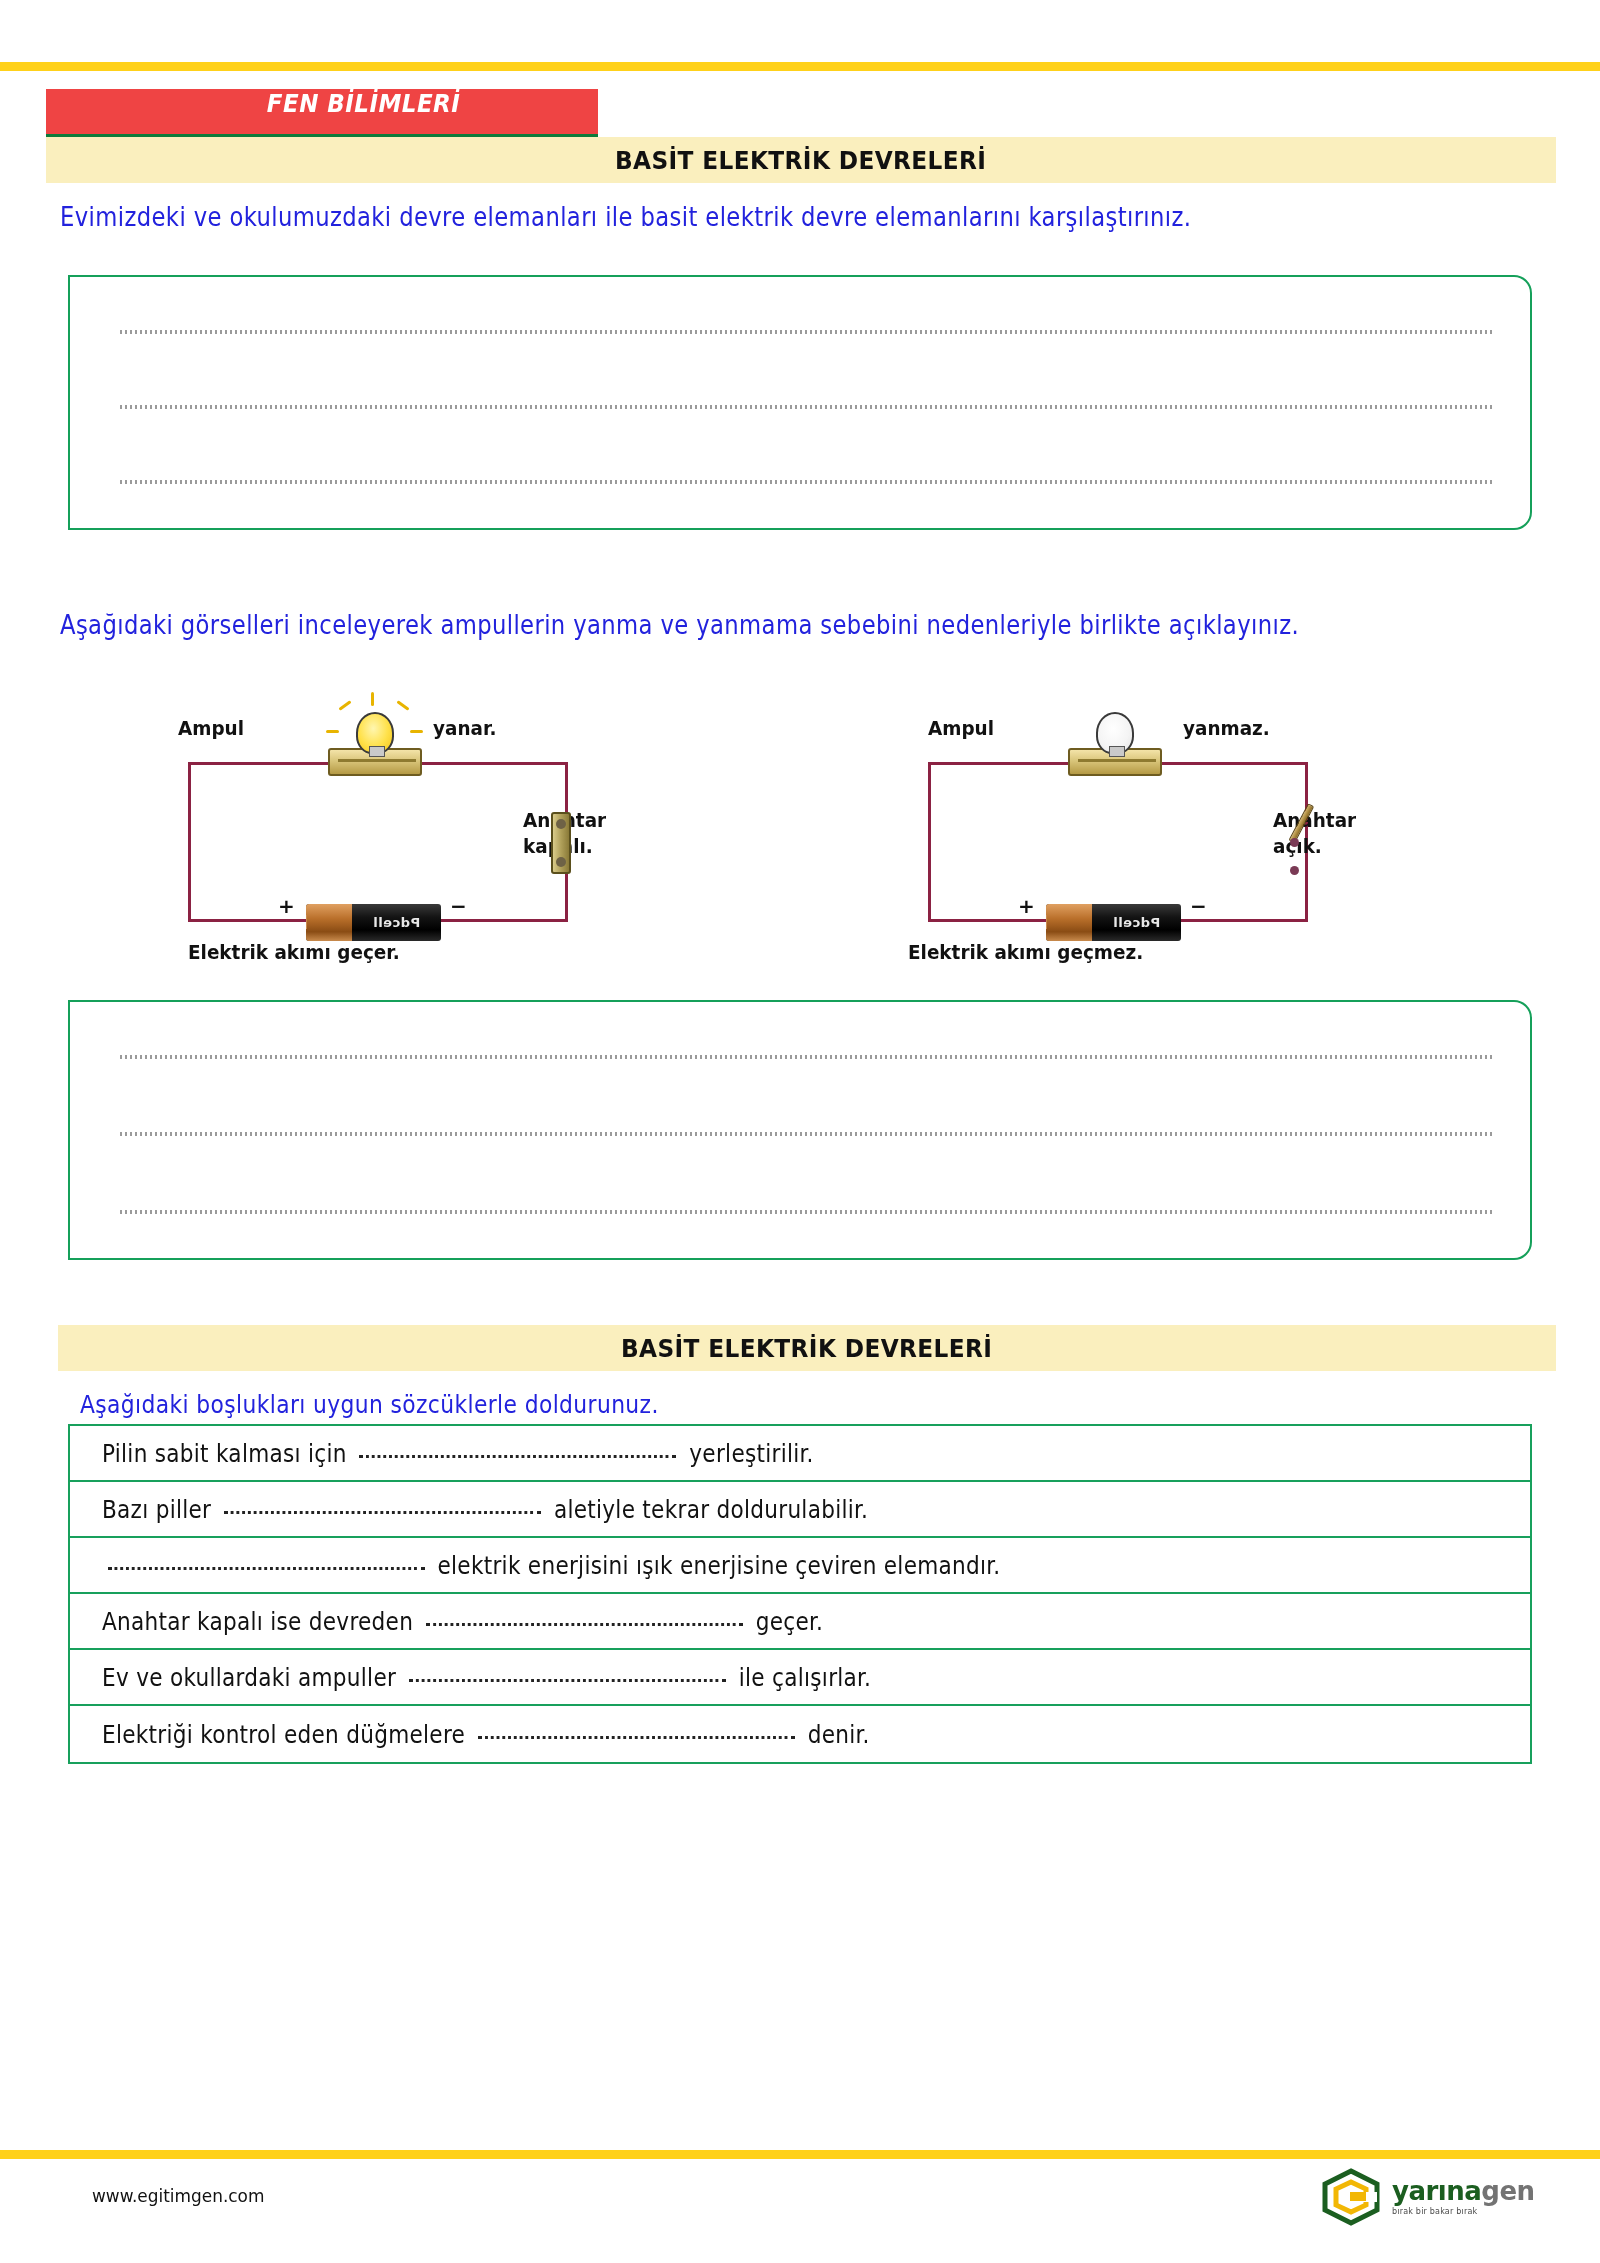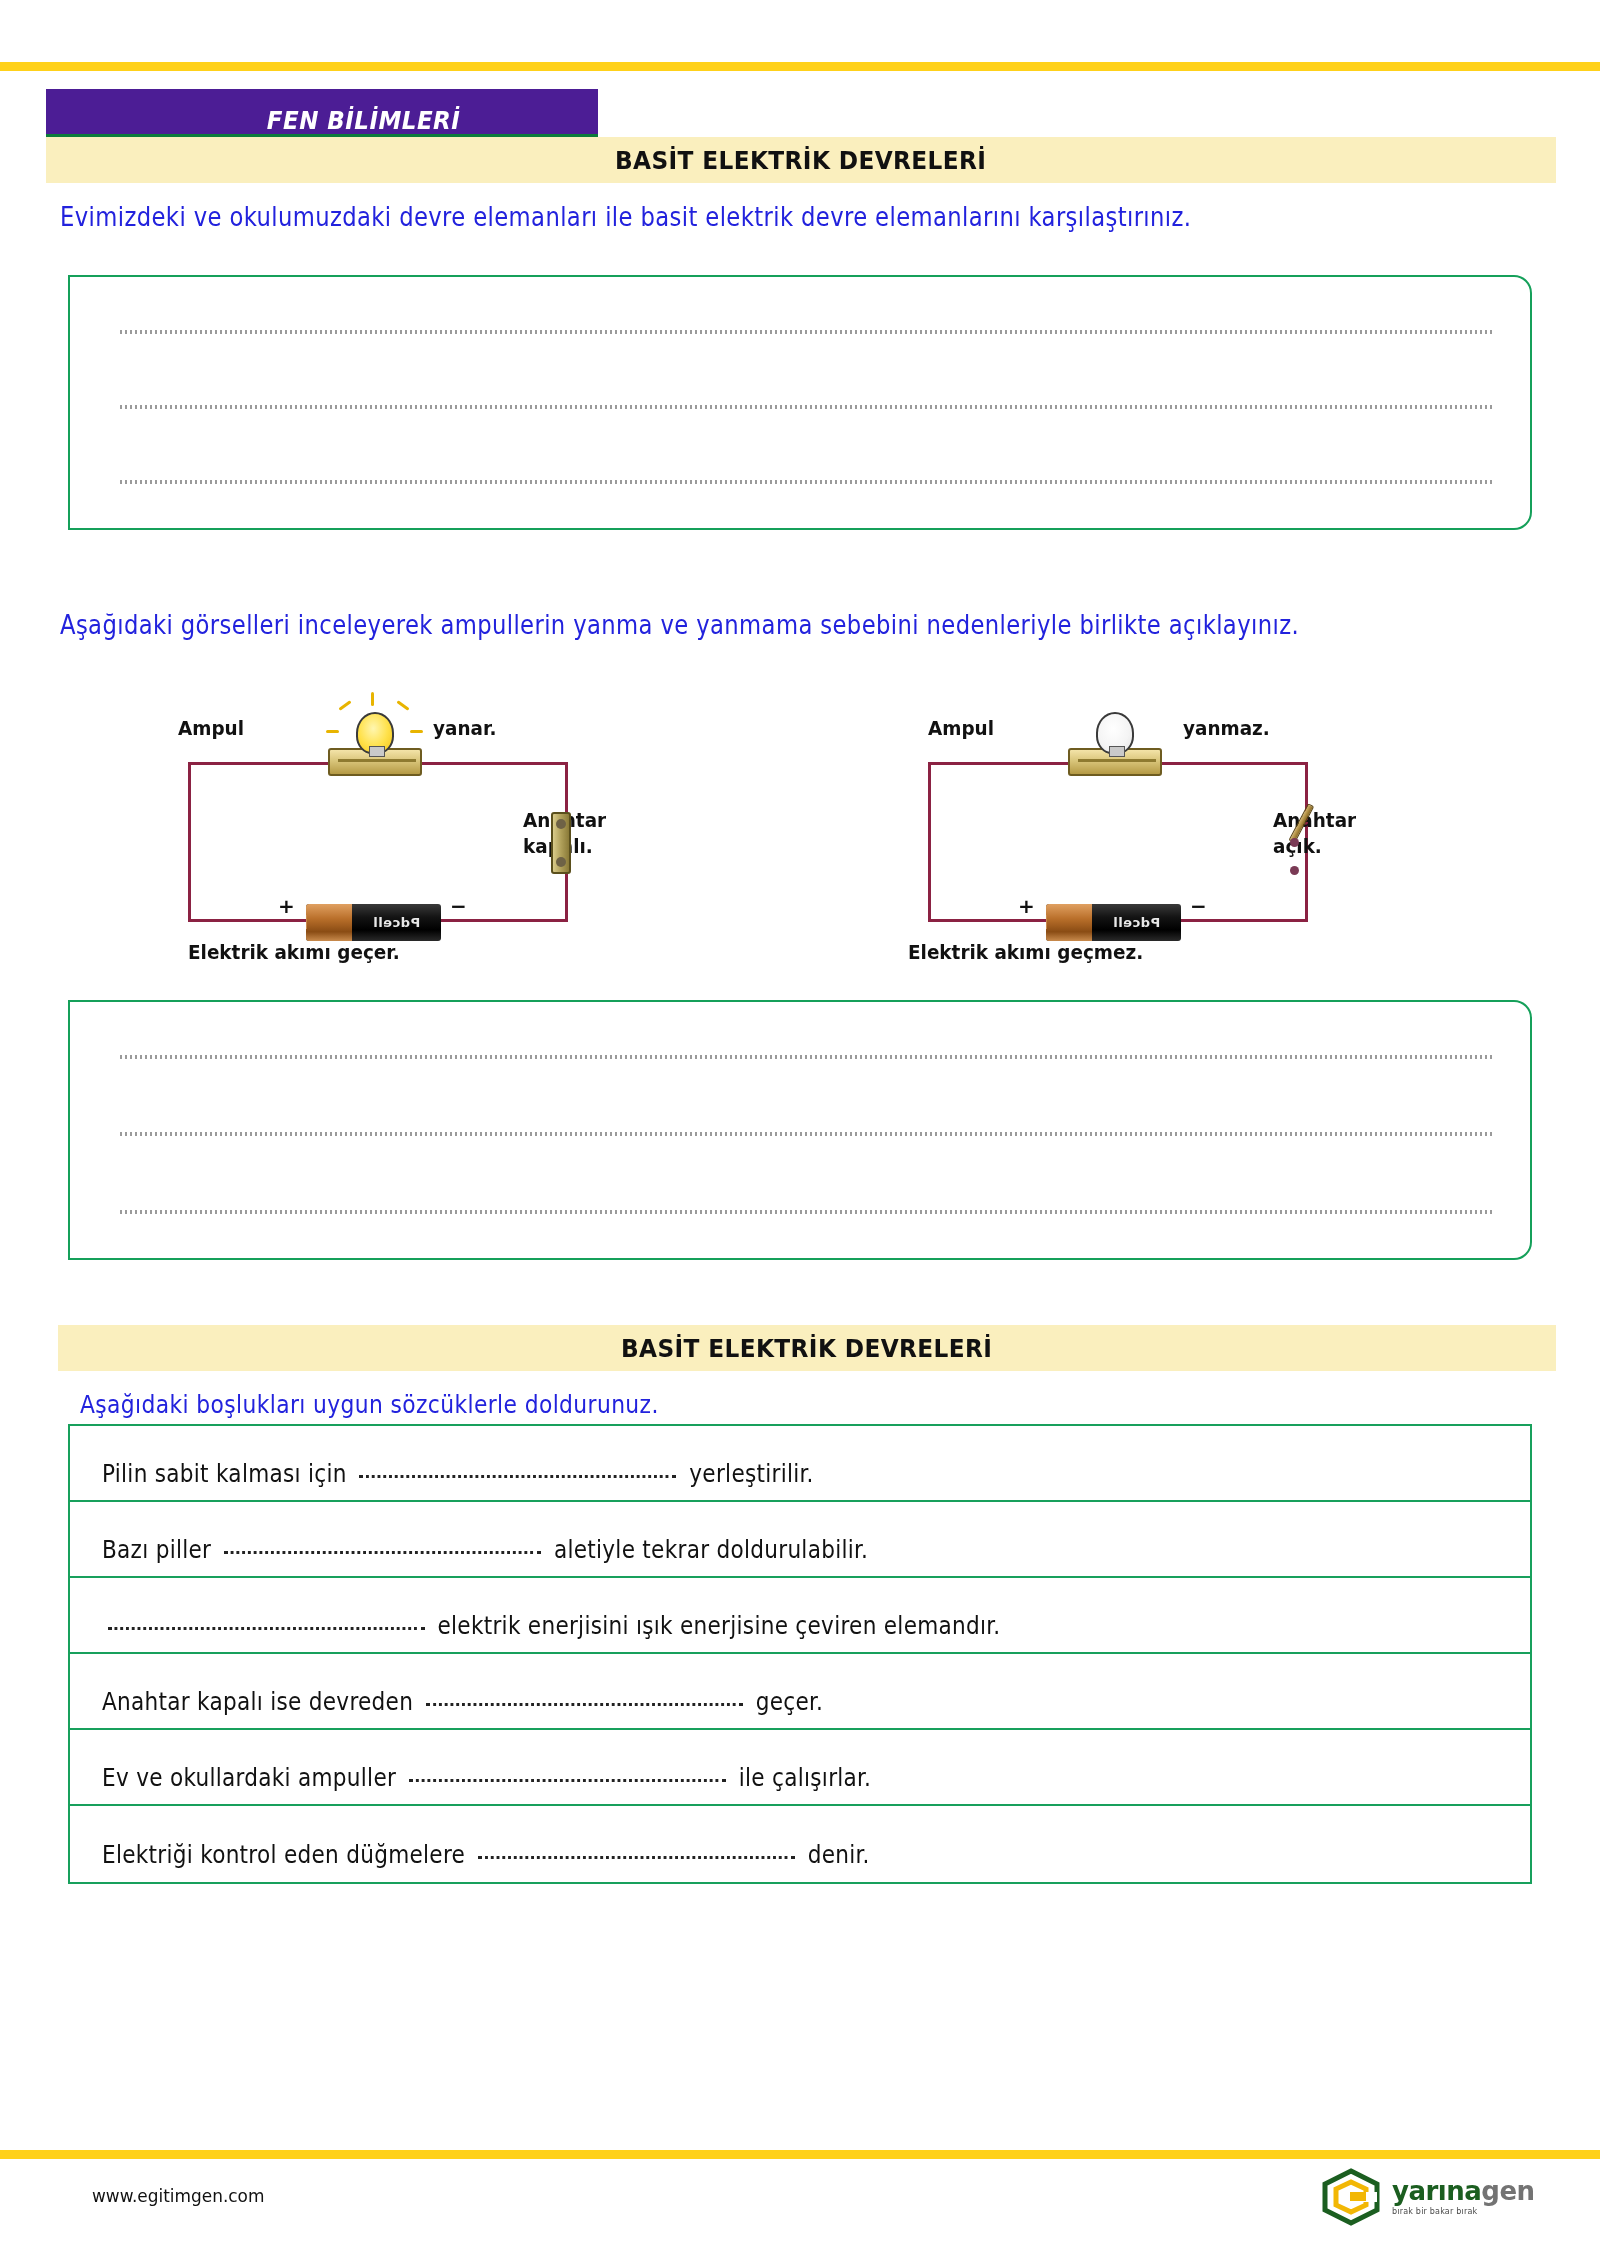--- a/index.html
+++ b/index.html
@@ -33,23 +33,22 @@
     left: 0; top: 2150px;
     width: 1600px; height: 9px;
     background: #FFD11A;
   }
 
   
   .subject-tab {
     position: absolute;
     left: 46px; top: 89px;
     width: 552px; height: 62px;
-    background: #4c1d95;
+    background: #ef4444;
     display: flex;
-    align-items: center;
     justify-content: center;
   }
   .subject-tab-label {
     color: #ffffff;
     font-family: "DejaVu Sans", sans-serif;
     font-weight: bold;
     font-style: italic;
     font-size: 25px;
     letter-spacing: 0.5px;
     padding-left: 90px;
@@ -310,21 +309,20 @@
     border: 2px solid #18A05C;
     border-top: 2px solid #18A05C;
     background: #ffffff;
   }
   .blank-row {
     height: 56px;
     border-bottom: 2px solid #18A05C;
     display: flex;
     align-items: center;
     padding-left: 32px;
-    margin-top: 20px;
   }
   .blank-row:last-child { border-bottom: none; }
   .blank-text {
     font-family: "DejaVu Sans Condensed", "DejaVu Sans", sans-serif;
     font-size: 25px;
     color: #111111;
     letter-spacing: 0.3px;
     white-space: nowrap;
     transform: scaleX(0.96);
     transform-origin: left center;

